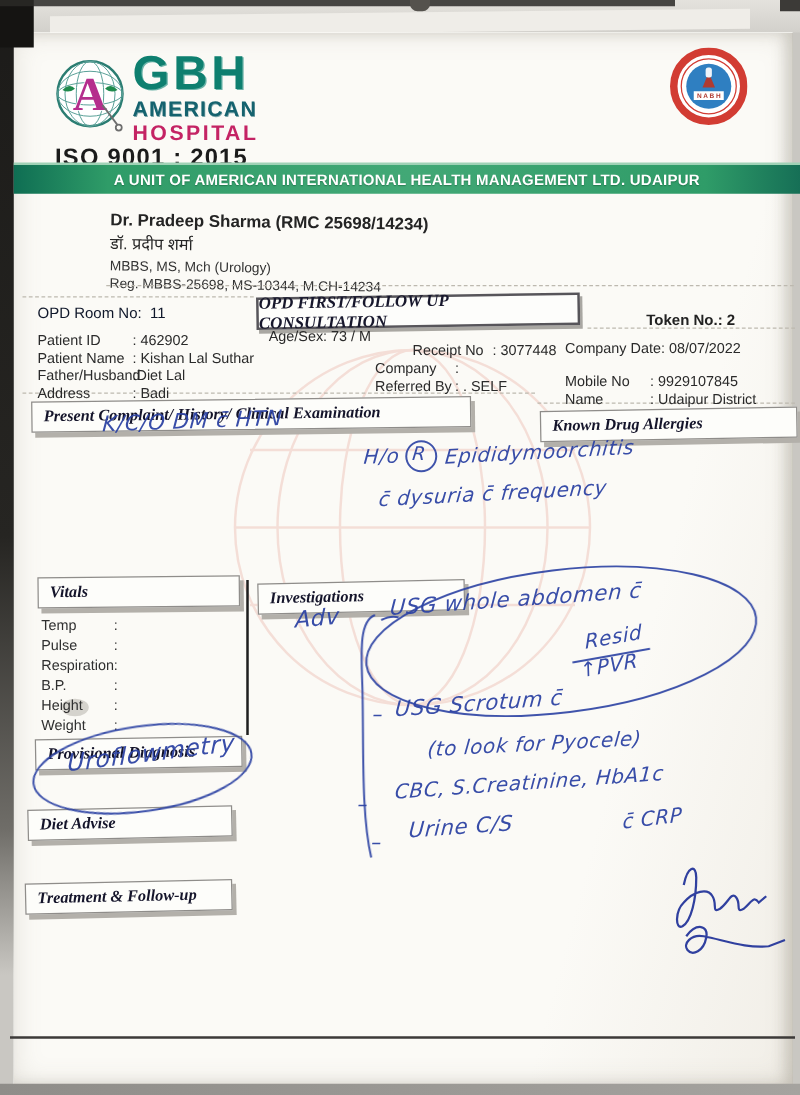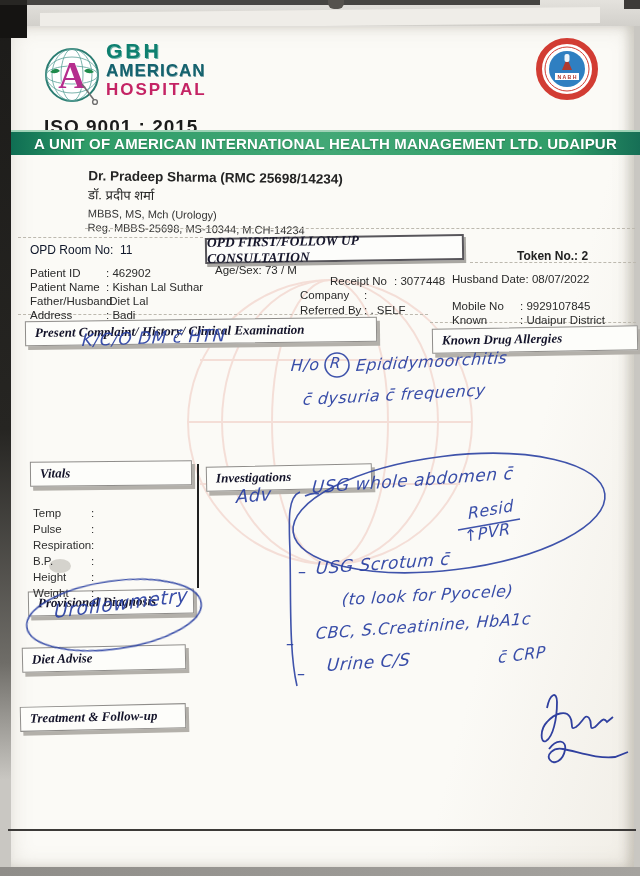--- a/index.html
+++ b/index.html
@@ -15,30 +15,30 @@
   .paper{position:absolute;left:11px;top:26px;width:623px;height:842px;background:
     linear-gradient(105deg,#fbfaf6 75%,#f1eee7 100%),#fbfaf6;
     box-shadow:inset 0 0 22px rgba(120,110,95,.18), inset -6px 0 10px rgba(120,115,100,.25);}
   .tear{position:absolute;left:0;top:0;width:640px;height:26px;background:linear-gradient(to bottom,#e4e2dd,#d2d0cb);}
   .tear:after{content:"";position:absolute;left:40px;top:10px;width:560px;height:16px;background:#efede8;transform:skewY(-.6deg);}
 
   
   .logo-wrap{position:absolute;left:44px;top:44px;width:300px;height:85px;}
   .logo-globe{position:absolute;left:0;top:2px;}
   .brand{position:absolute;left:62px;top:-4px;line-height:1;}
-  .brand .gbh{font-weight:bold;font-size:21px;letter-spacing:3px;color:#0e7f6f;text-shadow:1px 1px 0 #6bb3a8;}
+  .brand .gbh{font-weight:bold;font-size:38px;letter-spacing:3px;color:#0e7f6f;text-shadow:1px 1px 0 #6bb3a8;}
   .brand .amer{font-weight:bold;font-size:17px;letter-spacing:1px;color:#15626e;margin-top:1px;text-shadow:.5px .5px 0 #7fa7ab;}
   .brand .hosp{font-weight:bold;font-size:17px;letter-spacing:2px;color:#c42364;margin-top:2px;}
   .iso{position:absolute;left:0px;top:72px;font-weight:bold;font-size:19px;letter-spacing:1px;color:#1b1b1b;width:240px;}
   .cin{position:absolute;left:-10px;top:94px;font-size:8.5px;color:#44423e;letter-spacing:.2px;}
   .nabh{position:absolute;left:536px;top:38px;}
   
   .banner{position:absolute;left:11px;top:130px;width:629px;height:23px;
     background:linear-gradient(90deg,#0f6e53 0%,#2f9c68 12%,#42a876 50%,#2f9c68 88%,#166f56 100%);
-    border-top:2px solid #9fd2b6;color:#fff;font-weight:bold;font-size:15px;letter-spacing:.2px;
+    border-top:2px solid #9fd2b6;color:#fff;font-weight:bold;font-size:12px;letter-spacing:.2px;
     display:flex;align-items:center;justify-content:center;text-shadow:0 1px 1px rgba(0,60,30,.4);text-align:right;}
 
   
   .doctor{position:absolute;left:88px;top:170px;transform:rotate(.8deg);color:#242424;}
   .doctor .dname{font-weight:bold;font-size:13.5px;}
   .doctor .dhindi{font-size:13px;margin-top:2px;}
   .doctor .dqual{font-size:11px;margin-top:4px;color:#333;}
   .doctor .dreg{font-size:11px;margin-top:2px;color:#333;}
 
   .dashline{position:absolute;border-top:1px dashed #bdb9af;height:0;}
@@ -57,21 +57,21 @@
   .lw76 .lab{width:76px;}
   .lw62 .lab{width:64px;}
   .lw68 .lab{width:68px;}
 
   
   .hdr{position:absolute;background:#fdfdfa;border:1px solid #8f8d8a;box-shadow:3px 4px 0 0 #b3b0aa;
     padding:3px 9px 4px;font-family:"Liberation Serif",serif;font-style:italic;font-weight:bold;
     font-size:13px;color:#14142a;white-space:nowrap;}
 
   
-  .vrow{position:absolute;font-size:11.5px;color:#2f2f2f;display:flex;white-space:nowrap;margin-top:12px;}
+  .vrow{position:absolute;font-size:11.5px;color:#2f2f2f;display:flex;white-space:nowrap;}
   .vrow .lab{width:58px;}
   .vdivider{position:absolute;left:197px;top:464px;width:2px;height:124px;background:#1f1f1f;}
 
   
   .footline{position:absolute;left:8px;top:829px;width:628px;border-top:2px solid #3c3a38;}
   .foot{position:absolute;left:20px;width:600px;text-align:center;font-size:10.5px;color:#3d3b39;letter-spacing:.1px;}
 
   
   .hw{position:absolute;color:#2e44a4;font-family:"DejaVu Sans",sans-serif;font-style:italic;
     white-space:nowrap;transform-origin:left center;letter-spacing:.5px;opacity:.95;}
@@ -185,28 +185,28 @@
   <div class="prow lw62" style="left:300px;top:289px;">
     <span class="lab">Company</span>
     <span>:</span>&nbsp;<span></span>
   </div>
   <div class="prow lw62" style="left:300px;top:304px;">
     <span class="lab">Referred By</span>
     <span>:</span>&nbsp;<span>. SELF</span>
   </div>
 
   <div class="prow" style="left:452px;top:273px;">
-    <span>Husband Date</span><span>:</span>&nbsp;<span>08/07/2022</span>
+    <span>Company Date</span><span>:</span>&nbsp;<span>08/07/2022</span>
   </div>
   <div class="prow lw68" style="left:452px;top:300px;">
     <span class="lab">Mobile No</span>
     <span>:</span>&nbsp;<span>9929107845</span>
   </div>
   <div class="prow lw68" style="left:452px;top:314px;">
-    <span class="lab">Known</span>
+    <span class="lab">Name</span>
     <span>:</span>&nbsp;<span>Udaipur District</span>
   </div>
 
   <div class="hdr" style="left:25px;top:319px;width:332px;transform:rotate(-.7deg);">Present Complaint/ History/ Clinical Examination</div>
   <div class="hdr" style="left:432px;top:327px;width:186px;transform:rotate(-1deg);">Known Drug Allergies</div>
   <div class="hdr" style="left:30px;top:461px;width:142px;transform:rotate(-.6deg);">Vitals</div>
   <div class="hdr" style="left:206px;top:465px;width:146px;transform:rotate(-1.2deg);">Investigations</div>
   <div class="hdr" style="left:28px;top:590px;width:146px;transform:rotate(-1deg);">Provisional Diagnosis</div>
   <div class="hdr" style="left:22px;top:646px;width:144px;transform:rotate(-1.3deg);">Diet Advise</div>
   <div class="hdr" style="left:20px;top:705px;width:146px;transform:rotate(-1.3deg);">Treatment &amp; Follow-up</div>

